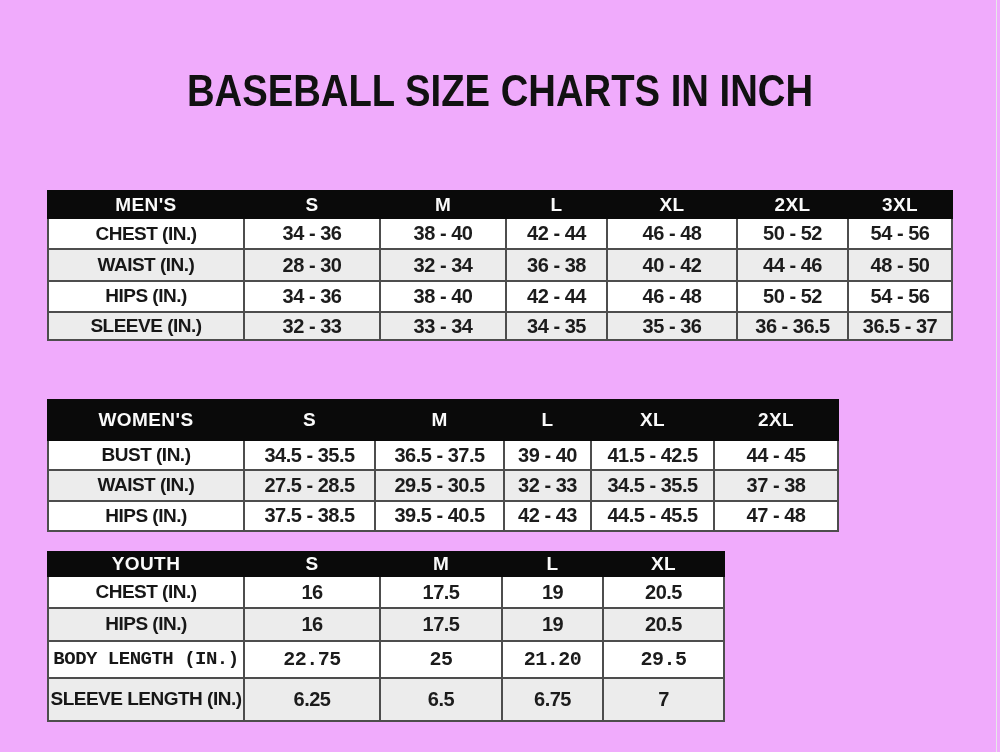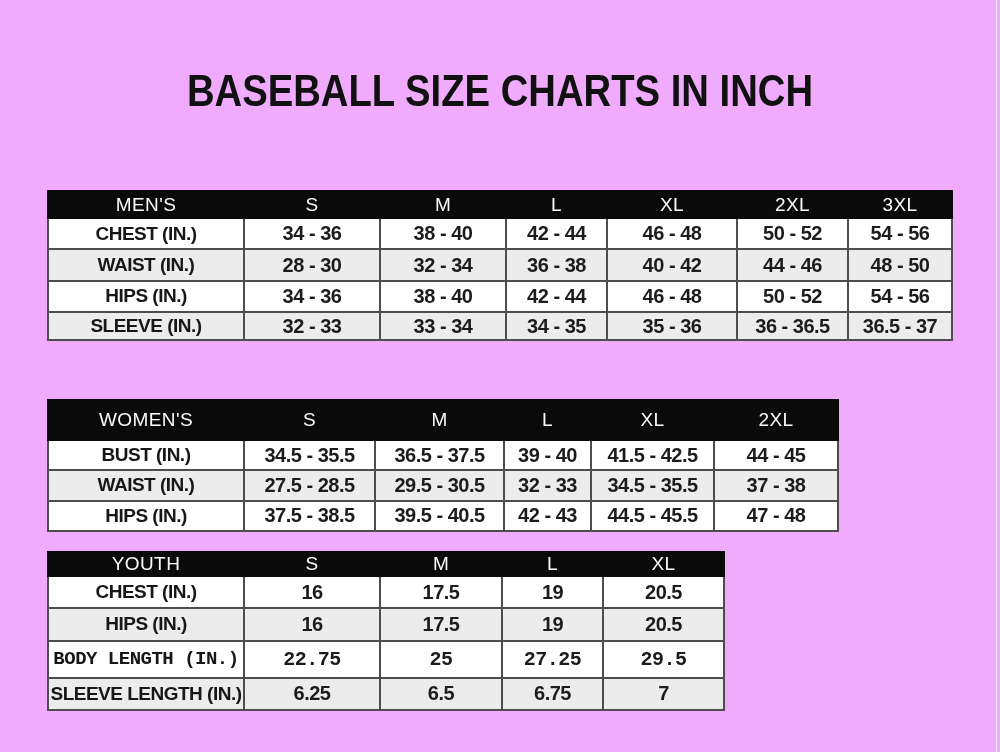--- a/index.html
+++ b/index.html
@@ -46,21 +46,21 @@
     text-align: center;
     vertical-align: middle;
     white-space: nowrap;
     overflow: hidden;
   }
   .size-table thead th {
     background: var(--header-bg, #0a0a0a);
     color: var(--header-text, #fafafa);
     border-color: var(--header-bg, #0a0a0a);
     font-size: 19px;
-    font-weight: normal;
+    font-weight: bold;
     letter-spacing: 0.4px;
   }
   .size-table tbody th.row-label {
     font-size: 19px;
     font-weight: bold;
     color: var(--label-text, #171717);
     letter-spacing: -0.5px;
     background: var(--row-bg, #ffffff);
   }
   .size-table tbody td.value-cell {
@@ -224,24 +224,24 @@
             <th class="row-label" scope="row">HIPS (IN.)</th>
             <td class="value-cell">16</td>
             <td class="value-cell">17.5</td>
             <td class="value-cell">19</td>
             <td class="value-cell">20.5</td>
           </tr>
           <tr style="height: 37px; font-family: Liberation Mono, monospace;">
             <th class="row-label" scope="row">BODY LENGTH (IN.)</th>
             <td class="value-cell">22.75</td>
             <td class="value-cell">25</td>
-            <td class="value-cell">27.25</td>
+            <td class="value-cell">21.20</td>
             <td class="value-cell">29.5</td>
           </tr>
-          <tr class="alt" style="height: 32px; margin-left: 28px;">
+          <tr class="alt" style="height: 43px; margin-left: 28px;">
             <th class="row-label" scope="row">SLEEVE LENGTH (IN.)</th>
             <td class="value-cell">6.25</td>
             <td class="value-cell">6.5</td>
             <td class="value-cell">6.75</td>
             <td class="value-cell">7</td>
           </tr>
         </tbody>
       </table>
     </section>
   <div class="edge-line"></div>

